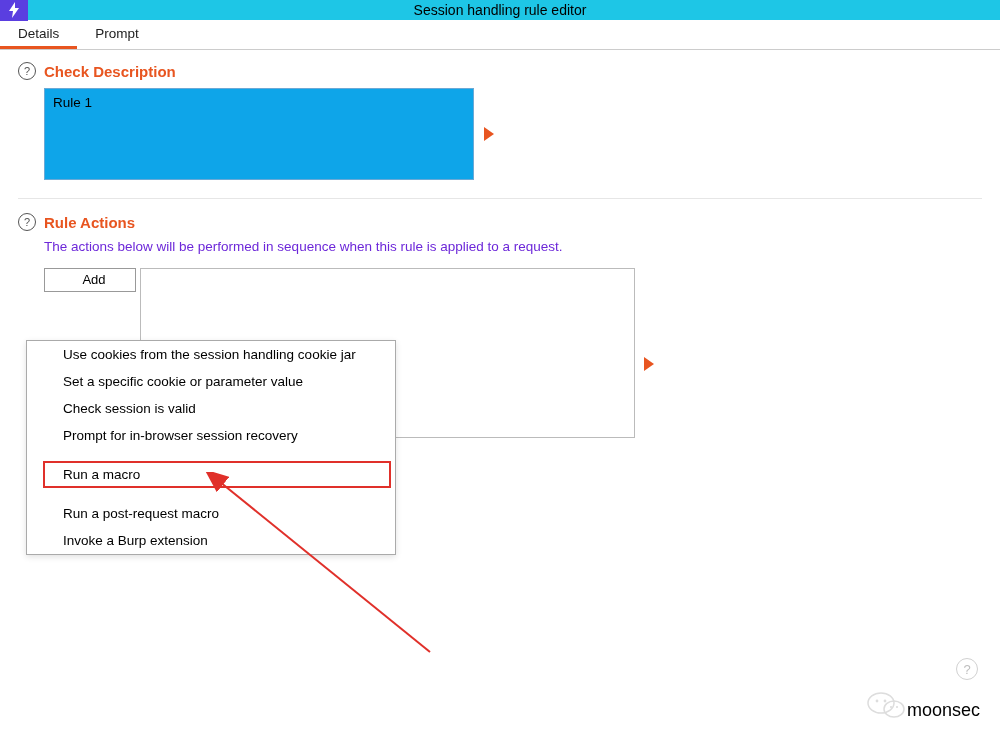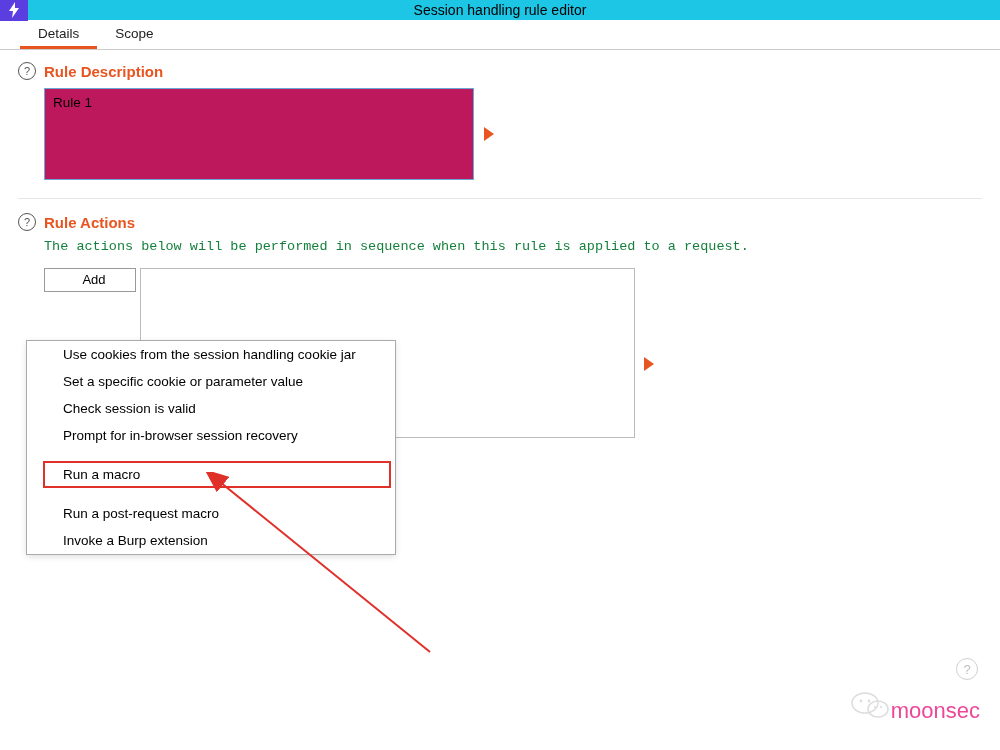--- a/index.html
+++ b/index.html
@@ -33,21 +33,21 @@
     position: absolute;
     left: 50%;
     transform: translateX(-50%);
     color: #000;
     font-size: 14px;
   }
   .tabs {
     display: flex;
     border-bottom: 1px solid #ccc;
     height: 30px;
-    padding-left: 20px;
+    padding-left: 0;
   }
   .tab {
     padding: 6px 18px 4px 18px;
     cursor: pointer;
     color: #222;
     font-size: 13.5px;
   }
   .tab.active {
     border-bottom: 3px solid #e85520;
   }
@@ -82,39 +82,38 @@
     gap: 10px;
     margin-left: 26px;
     margin-top: 4px;
   }
   .rule-desc-box {
     width: 430px;
     height: 92px;
     border: 1px solid #6aa9d6;
     padding: 6px 8px;
     font-size: 13.5px;
-    background: #be185d;
+    background: #0ea5e9;
   }
   .arrow-right {
     width: 0; height: 0;
     border-top: 7px solid transparent;
     border-bottom: 7px solid transparent;
     border-left: 10px solid #e85520;
   }
   .divider {
     border: none;
     border-top: 1px solid #e6e6e6;
     margin: 18px 0 14px 0;
   }
   .actions-desc {
     margin-left: 26px;
     margin-bottom: 14px;
     font-size: 13.5px;
-    color: #15803d;
-    font-family: Liberation Mono, monospace;
+    color: #6d28d9;
   }
   .actions-row {
     display: flex;
     margin-left: 26px;
     position: relative;
   }
   .side-buttons {
     display: flex;
     flex-direction: column;
     gap: 0;
@@ -184,22 +183,22 @@
     position: absolute;
     left: 200px;
     top: 472px;
     pointer-events: none;
     z-index: 20;
   }
   .watermark {
     position: absolute;
     right: 20px;
     bottom: 20px;
-    color: #ec4899;
-    font-size: 22px;
+    color: #000000;
+    font-size: 18px;
     display: flex;
     align-items: center;
   }
   .wm-icon {
     font-size: 30px;
     position: relative;
     top: -2px;
   }
   .bottom-help {
     position: absolute;
@@ -224,28 +223,28 @@
   <div class="titlebar-icon">
     <svg width="12" height="16" viewBox="0 0 12 16">
         <path d="M7 0 L1 9 H5 L4 16 L11 6 H7 Z" fill="#fff"></path>
       </svg>
   </div>
   <div class="titlebar-title">Session handling rule editor</div>
 </div>
 
 <div class="tabs">
   <div class="tab active">Details</div>
-  <div class="tab">Scope</div>
+  <div class="tab">Prompt</div>
 </div>
 
 <div class="content">
 
   <div class="section-header">
     <div class="help-icon">?</div>
-    <div class="section-title">Rule Description</div>
+    <div class="section-title">Check Description</div>
   </div>
   <div class="rule-desc-row">
     <div class="rule-desc-box">
       <span>Rule 1</span>
     </div>
     <div class="arrow-right"></div>
   </div>
 
   <hr class="divider">
 

